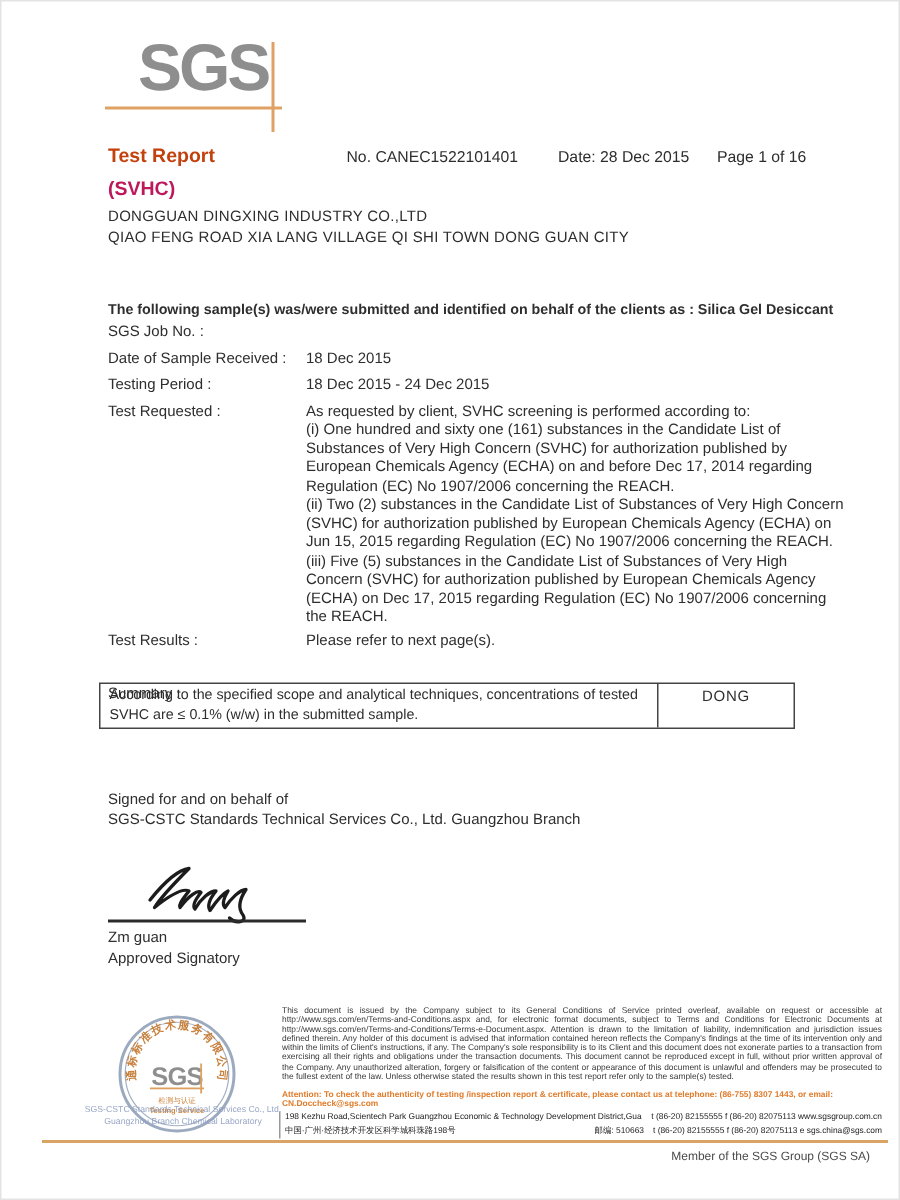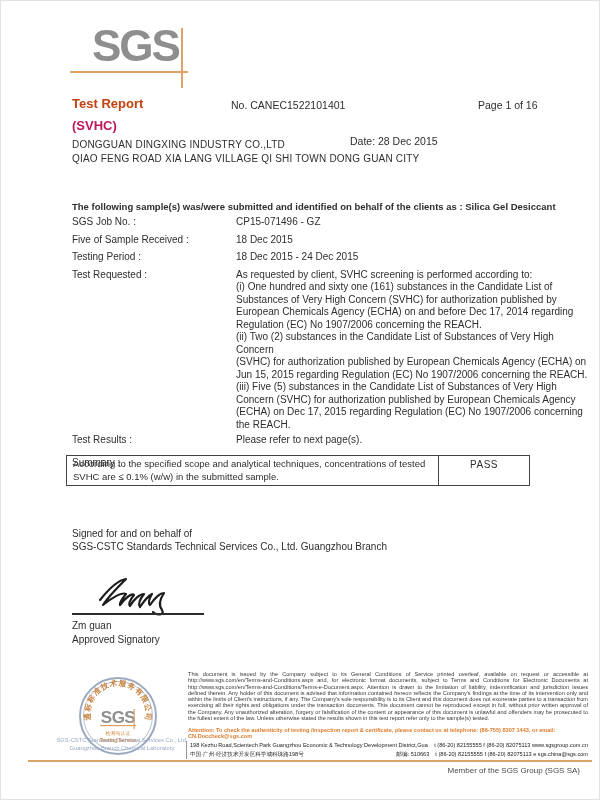--- a/index.html
+++ b/index.html
@@ -16,31 +16,31 @@
   .logo-letters {
     left: 92px; top: 24px; font-size: 44px; font-weight: bold;
     color: #8e8e8e; letter-spacing: -2px; line-height: 44px;
   }
   .logo-hline { left: 70px; top: 71px; width: 118px; height: 2px; background: #dfa164; }
   .logo-vline { left: 181px; top: 28px; width: 2px; height: 60px; background: #dfa164; }
 
   .doc-title { left: 72px; top: 96px; font-size: 13px; font-weight: bold; color: #c2410c; }
   .doc-subtitle { left: 72px; top: 118px; font-size: 13px; font-weight: bold; color: #be185d; }
   .report-no { left: 204px; top: 99px; font-size: 10.5px; padding-left: 27px; }
-  .report-date { left: 350px; top: 99px; font-size: 10.5px; margin-top: 36px; }
+  .report-date { left: 372px; top: 99px; font-size: 10.5px; }
   .report-page { left: 448px; top: 99px; font-size: 10.5px; margin-left: 30px; }
 
   .client-name { left: 72px; top: 139px; font-size: 10px; letter-spacing: .2px; }
   .client-address { left: 72px; top: 153px; font-size: 10px; letter-spacing: .2px; }
 
   .intro-line { left: 72px; top: 201px; font-size: 9.5px; width: 500px; font-weight: bold; }
 
   
   .info-block { left: 72px; top: 216px; width: 520px; }
-  .info-row { display: flex; align-items: flex-start; margin-bottom: 5px; gap: 32px; }
+  .info-row { display: flex; align-items: flex-start; margin-bottom: 5px; }
   .info-label { flex: 0 0 132px; font-size: 10px; line-height: 12.5px; }
   .info-value { flex: 1; font-size: 10px; line-height: 12.5px; white-space: pre-line; max-width: 392px; }
   .info-row.tall { margin-bottom: 3px; }
 
   
   .summary-label { left: 72px; top: 457px; font-size: 10px; }
   .summary-table {
     left: 66px; top: 455px; width: 464px; height: 31px;
     border: 1px solid #444; display: flex;
   }
@@ -100,24 +100,23 @@
 <div class="abs report-page">Page 1 of 16</div>
 
 <div class="abs client-name">DONGGUAN DINGXING INDUSTRY CO.,LTD</div>
 <div class="abs client-address">QIAO FENG ROAD XIA LANG VILLAGE QI SHI TOWN DONG GUAN CITY</div>
 
 <div class="abs intro-line">The following sample(s) was/were submitted and identified on behalf of the clients as : Silica Gel Desiccant</div>
 
 <div class="abs info-block">
   <div class="info-row">
     <div class="info-label">SGS Job No. :</div>
-    <div class="info-value">CP15-071496 - GZ</div>
   </div>
   <div class="info-row">
-    <div class="info-label">Five of Sample Received :</div>
+    <div class="info-label">Date of Sample Received :</div>
     <div class="info-value">18 Dec 2015</div>
   </div>
   <div class="info-row">
     <div class="info-label">Testing Period :</div>
     <div class="info-value">18 Dec 2015 - 24 Dec 2015</div>
   </div>
   <div class="info-row tall">
     <div class="info-label">Test Requested :</div>
     <div class="info-value">As requested by client, SVHC screening is performed according to:
 (i) One hundred and sixty one (161) substances in the Candidate List of
@@ -135,21 +134,21 @@
   <div class="info-row">
     <div class="info-label">Test Results :</div>
     <div class="info-value">Please refer to next page(s).</div>
   </div>
 </div>
 
 <div class="abs summary-label">Summary :</div>
 <div class="abs summary-table">
   <div class="summary-statement">According to the specified scope and analytical techniques, concentrations of tested
 SVHC are ≤ 0.1% (w/w) in the submitted sample.</div>
-  <div class="summary-result">PASS</div>
+  <div class="summary-result">DONG</div>
 </div>
 
 <div class="abs signed-for">Signed for and on behalf of</div>
 <div class="abs signed-company">SGS-CSTC Standards Technical Services Co., Ltd. Guangzhou Branch</div>
 
 <svg class="abs signature-svg" width="132" height="48" viewBox="0 0 132 48">
   <path class="sig-path" d="M16,30 C24,20 34,10 42,9 C34,17 24,27 19,35 C29,27 38,22 42,24 C38,29 35,33 36,35 C42,27 48,23 50,25 C46,30 44,34 46,36 C50,29 56,24 60,24 C56,29 54,34 56,37 C60,31 64,26 68,24 C65,29 64,33 66,35 C70,29 76,23 80,23 C76,29 74,35 78,40 C81,45 73,46 69,42"></path>
 </svg>
 <div class="abs signature-rule"></div>
 <div class="abs signatory-name">Zm guan</div>

